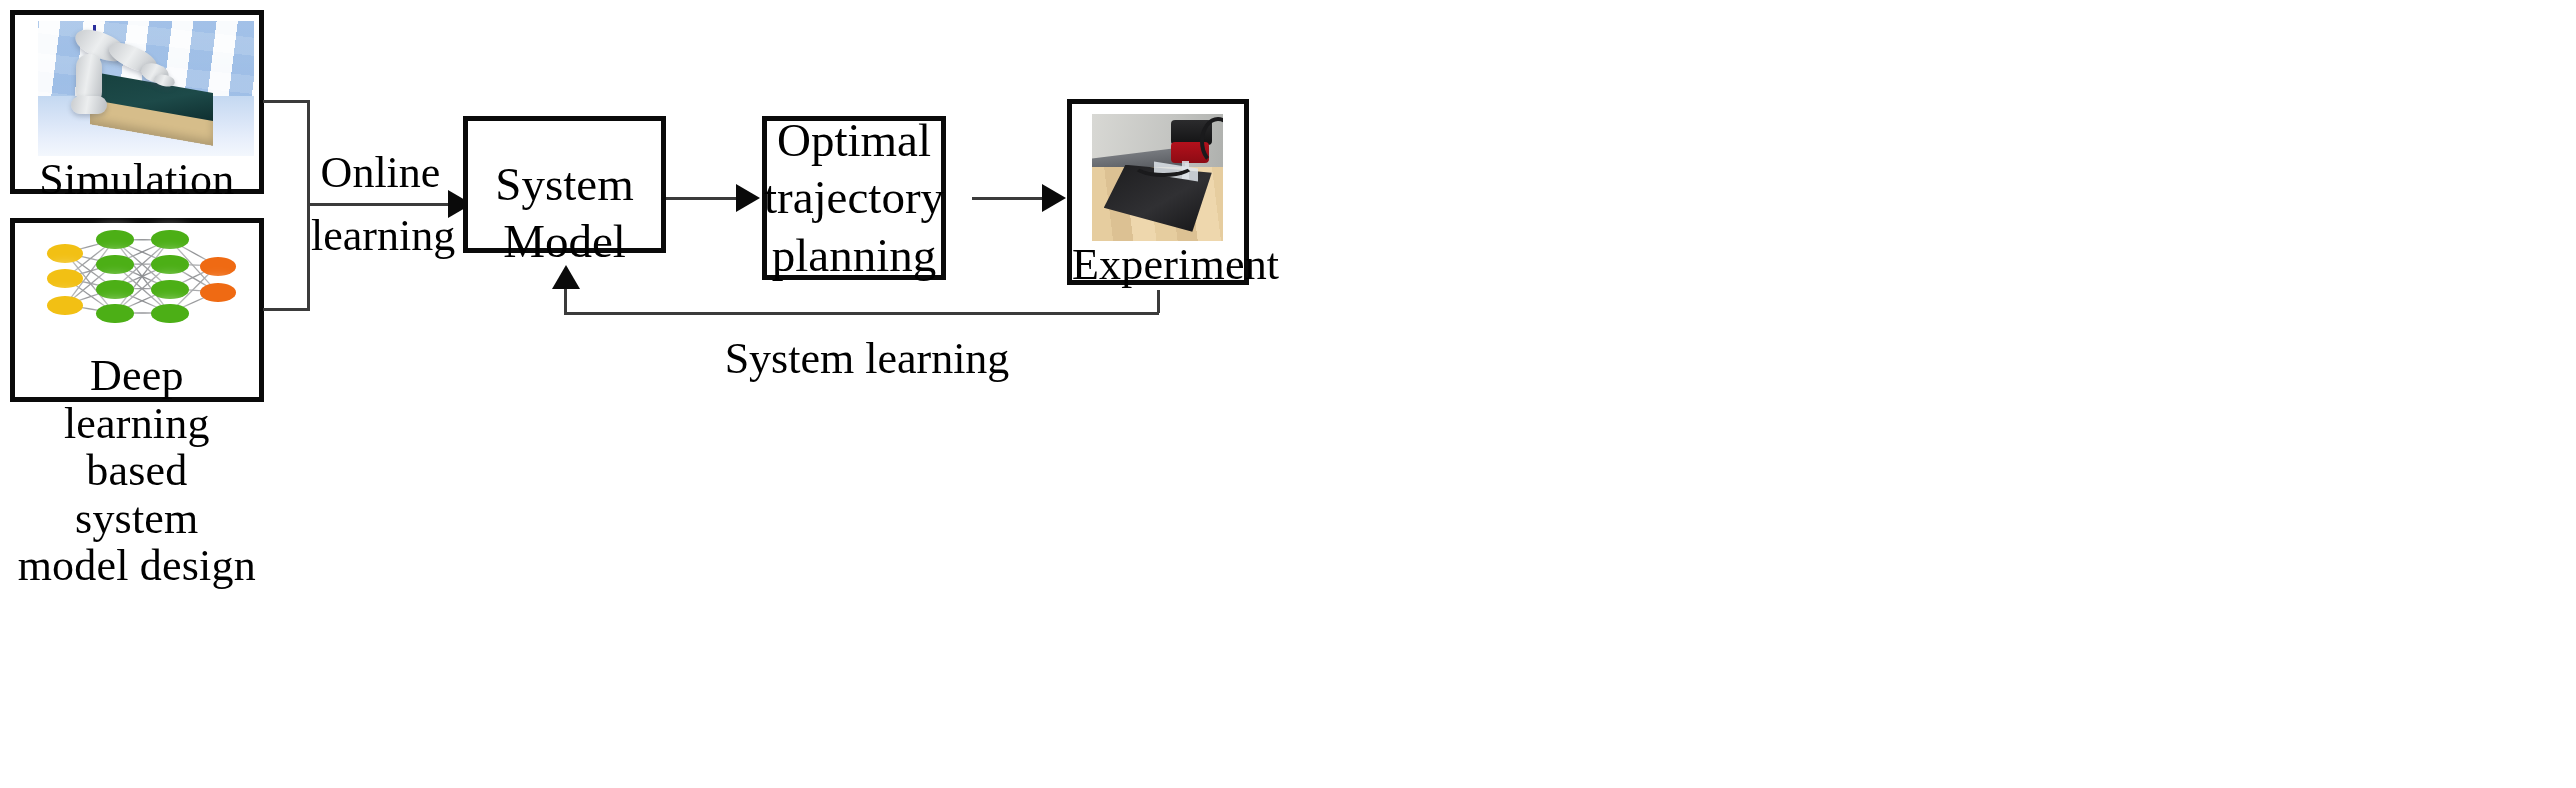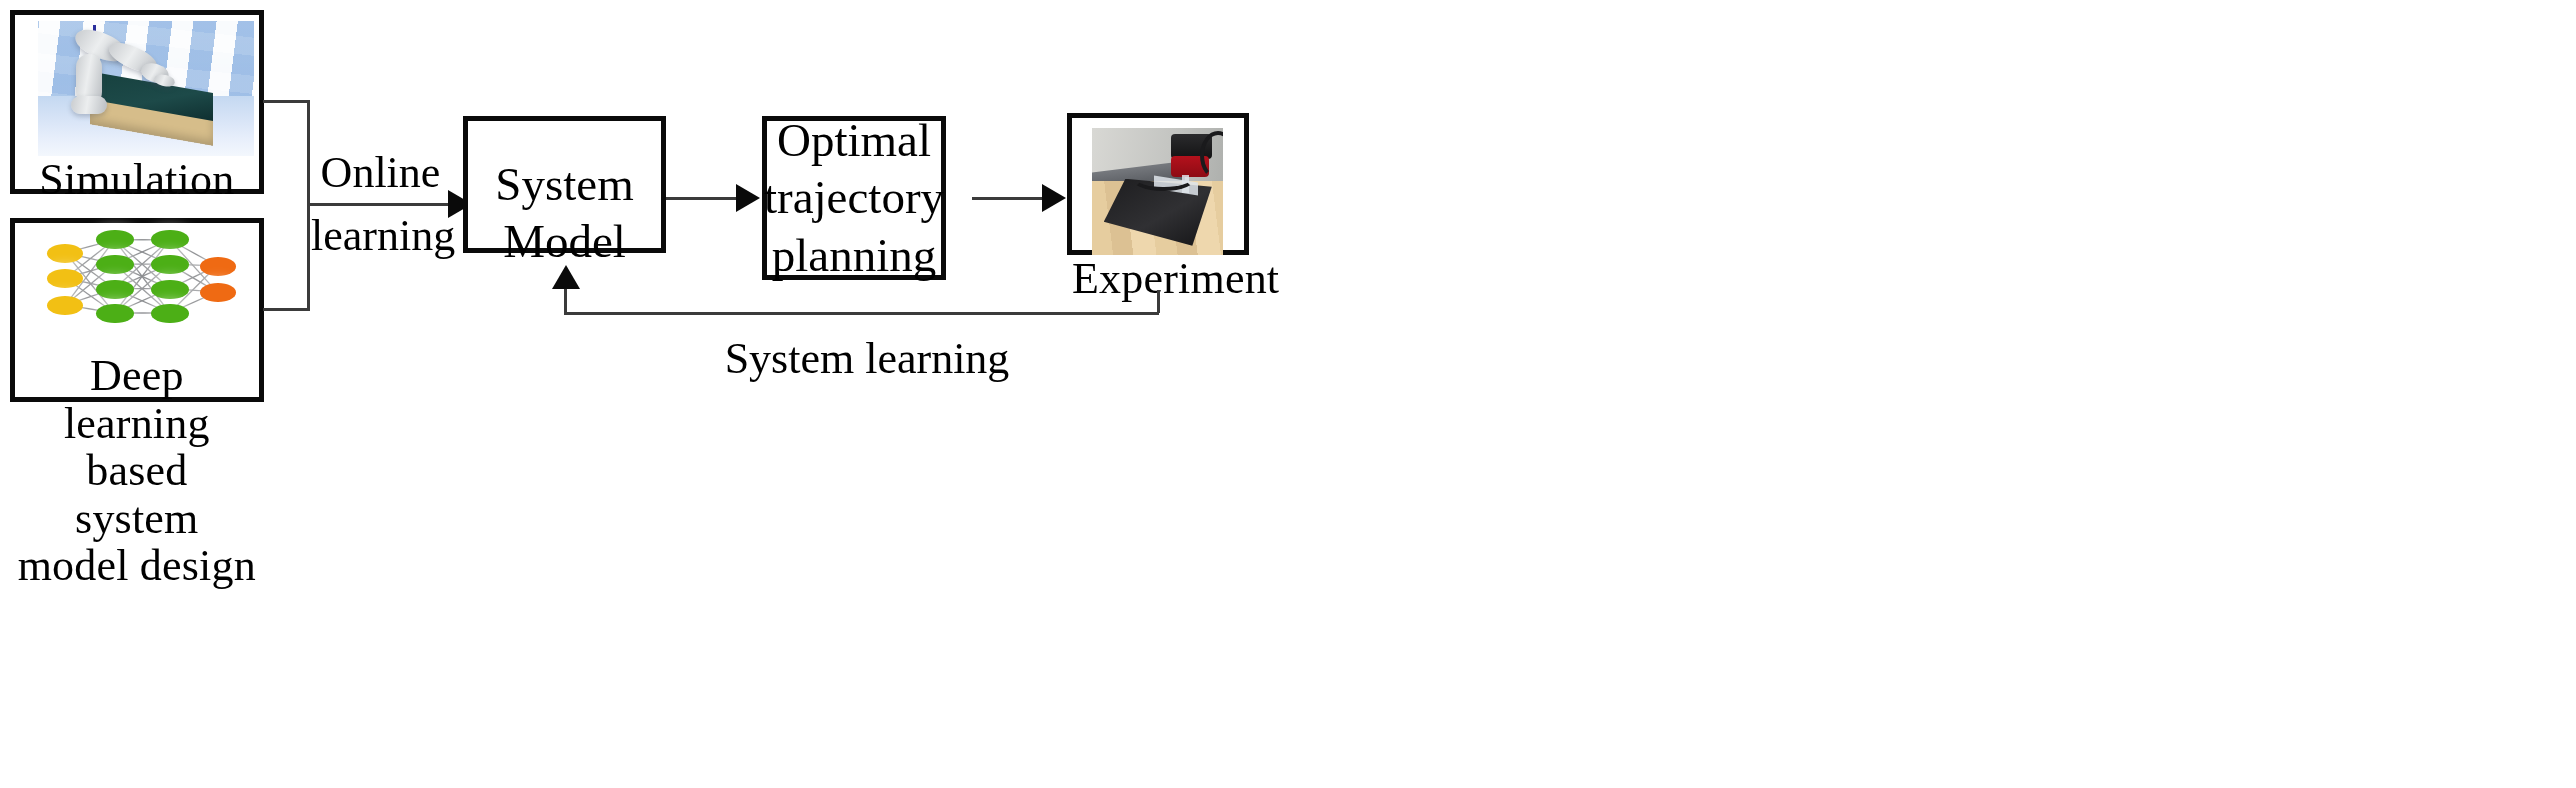--- a/index.html
+++ b/index.html
@@ -315,21 +315,21 @@
 
   <div class="plain-box" style="left:762px; top:116px; width:184px; height:164px;">
     <div class="proc-label">Optimal
 trajectory
 planning</div>
   </div>
 
   <div class="hline" style="left:972px; top:197px; width:72px;"></div>
   <div class="arrowhead-right" style="left:1042px; top:184px;"></div>
 
-  <div class="box" style="left:1067px; top:113px; width:182px; height:142px;">
+  <div class="box" style="left:1067px; top:99px; width:182px; height:186px;">
 
     <div class="exp-img" style="left:20.4px; top:9.8px; width:131px; height:127px;">
       <div class="exp-wall"></div>
       <div class="exp-greyslab" style="left:-3.3px; top:39px; width:96px; height:21px; transform:skewY(-7deg);"></div>
       <div class="exp-wood"></div>
       <div class="exp-mat" style="left:11.4px; top:51px; width:108px; height:67px;
                   clip-path: polygon(20% 0%, 100% 12%, 82% 100%, 0% 64%);"></div>
       <div class="exp-robot-black" style="left:79px; top:6.5px; width:41px; height:24.5px;"></div>
       <div class="exp-robot-red" style="left:79px; top:28px; width:38px; height:21px;"></div>
       <div class="exp-gripper" style="left:90px; top:47px; width:6.5px; height:18px;"></div>

